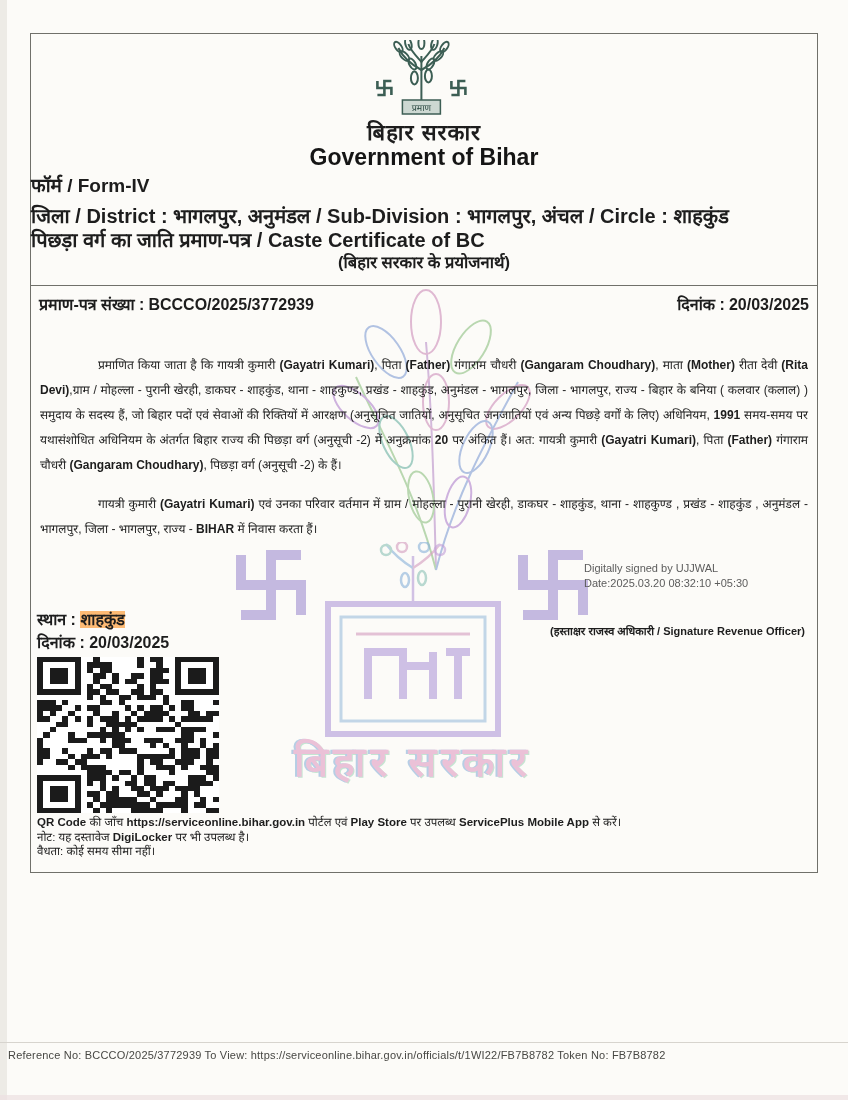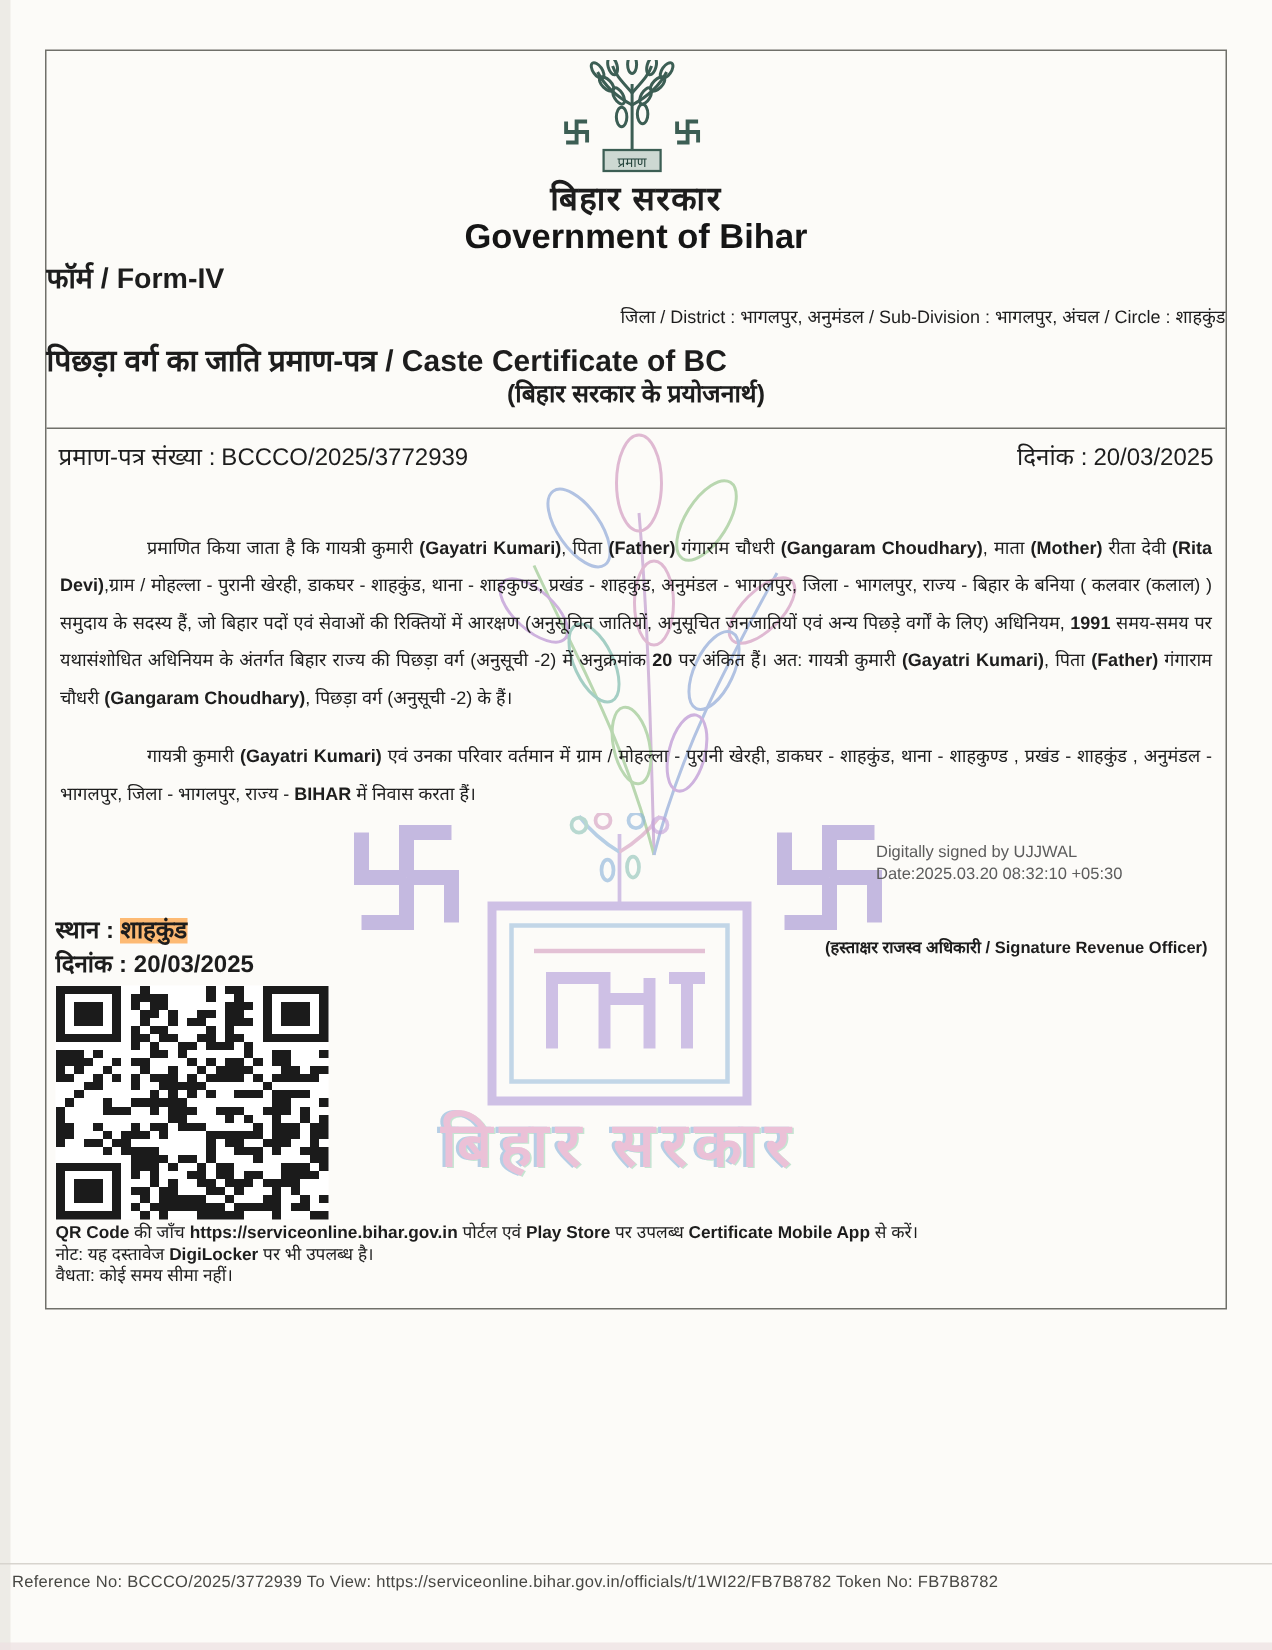--- a/index.html
+++ b/index.html
@@ -16,30 +16,30 @@
   .cert-box{
     position:absolute;left:30px;top:33px;width:786px;height:838px;
     border:1px solid #70706a;background:transparent;
   }
 
   
   .emblem{position:absolute;top:6px;left:50%;transform:translateX(-52%);}
   .title-hi{position:absolute;top:82px;width:100%;text-align:center;font-size:22px;font-weight:600;letter-spacing:1px;}
   .title-en{position:absolute;top:110px;width:100%;text-align:center;font-size:23px;font-weight:700;color:#151515;}
   .form-line{position:absolute;top:138px;width:100%;text-align:left;font-size:19px;font-weight:700;}
-  .district-line{position:absolute;top:168px;width:100%;text-align:right;font-size:12px;font-weight:400;}
+  .district-line{position:absolute;top:168px;width:100%;text-align:left;font-size:20px;font-weight:700;}
   .cert-title{position:absolute;top:192px;width:100%;font-size:20px;font-weight:700;}
   .purpose-line{position:absolute;top:216px;width:100%;text-align:center;font-size:16.5px;font-weight:600;}
 
   .divider{position:absolute;top:251px;left:0;width:100%;border-top:1px solid #70706a;}
 
   .meta-row{
     position:absolute;top:259px;left:0;width:100%;box-sizing:border-box;
     display:flex;justify-content:space-between;padding:0 8px;
-    font-size:16px;font-weight:400;
+    font-size:16px;font-weight:700;
   }
   .meta-row .lbl{margin-right:4px;}
 
   
   .body-text{
     position:absolute;top:319px;left:0;width:100%;box-sizing:border-box;
     padding:0 9px;font-size:12px;line-height:25px;text-align:justify;z-index:2;
   }
   .body-text p{margin:0 0 14px 0;text-indent:58px;}
   .b{font-weight:700;}
@@ -536,21 +536,21 @@
           <rect x="2" y="2" width="3" height="3" fill="#1b1b1b"></rect>
           <rect x="22" y="0" width="7" height="7" fill="#1b1b1b"></rect>
           <rect x="23" y="1" width="5" height="5" fill="#fff"></rect>
           <rect x="24" y="2" width="3" height="3" fill="#1b1b1b"></rect>
           <rect x="0" y="22" width="7" height="7" fill="#1b1b1b"></rect>
           <rect x="1" y="23" width="5" height="5" fill="#fff"></rect>
           <rect x="2" y="24" width="3" height="3" fill="#1b1b1b"></rect>
         </svg></div>
 
     <div class="notes">
-      <div><span class="b">QR Code</span><span> की जाँच </span><span class="b">https://serviceonline.bihar.gov.in</span><span> पोर्टल एवं </span><span class="b">Play Store</span><span> पर उपलब्ध </span><span class="b">Certificate Mobile App</span><span> से करें।</span></div>
+      <div><span class="b">QR Code</span><span> की जाँच </span><span class="b">https://serviceonline.bihar.gov.in</span><span> पोर्टल एवं </span><span class="b">Play Store</span><span> पर उपलब्ध </span><span class="b">ServicePlus Mobile App</span><span> से करें।</span></div>
       <div><span>नोट: यह दस्तावेज </span><span class="b">DigiLocker</span><span> पर भी उपलब्ध है।</span></div>
       <div><span>वैधता: कोई समय सीमा नहीं।</span></div>
     </div>
 
   </div>
 
   <div class="footer-divider"></div>
   <div class="footer-text">Reference No: BCCCO/2025/3772939 To View: https://serviceonline.bihar.gov.in/officials/t/1WI22/FB7B8782 Token No: FB7B8782</div>
 
   <div class="scan-band"></div>

